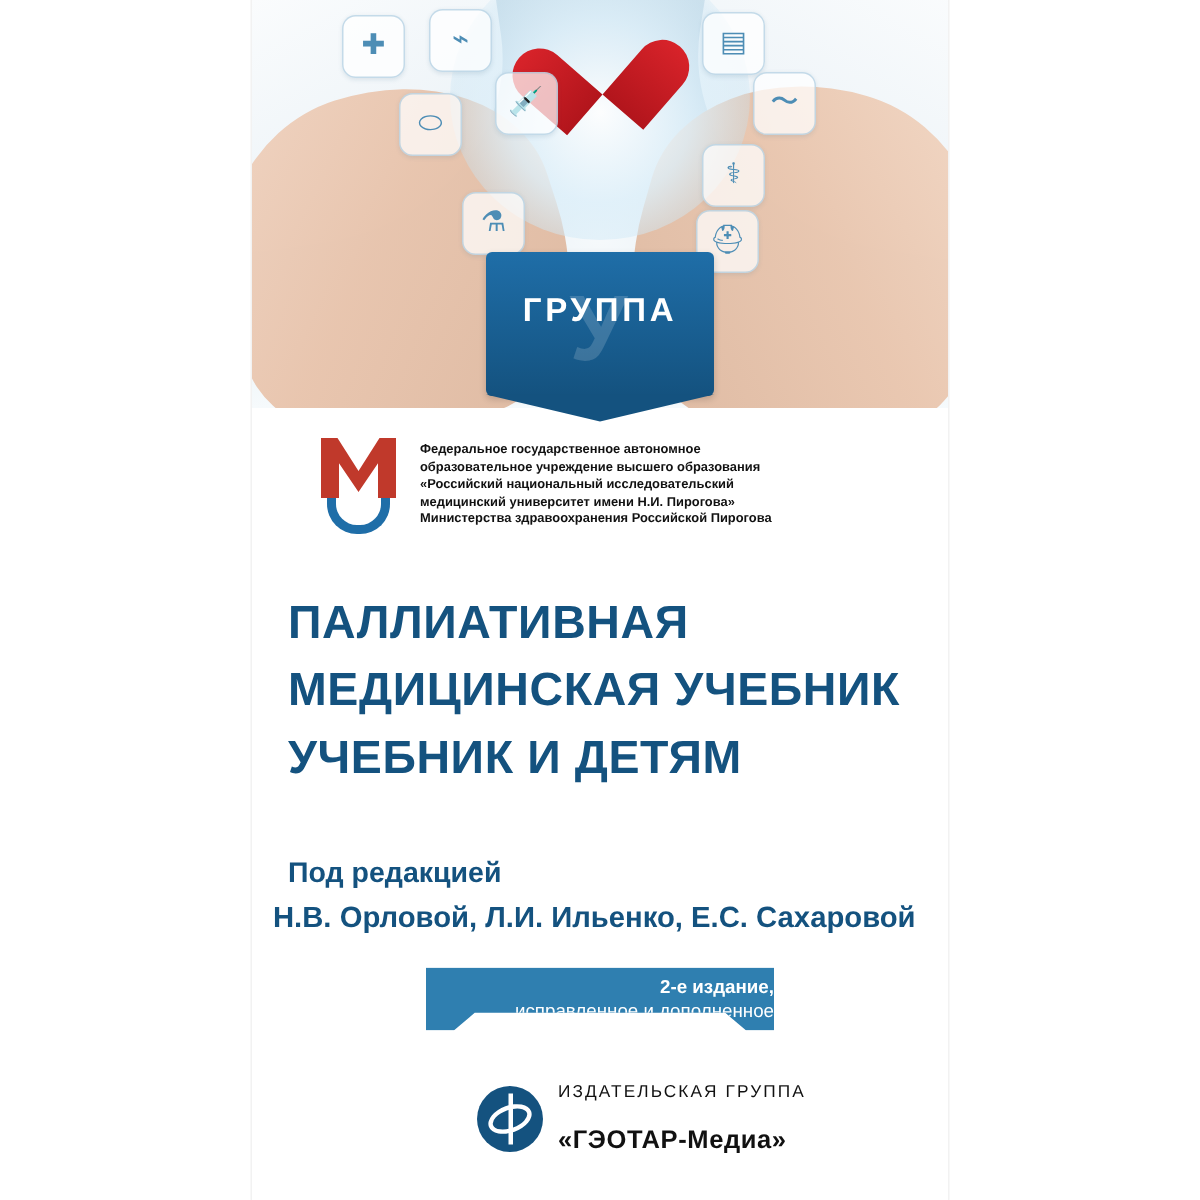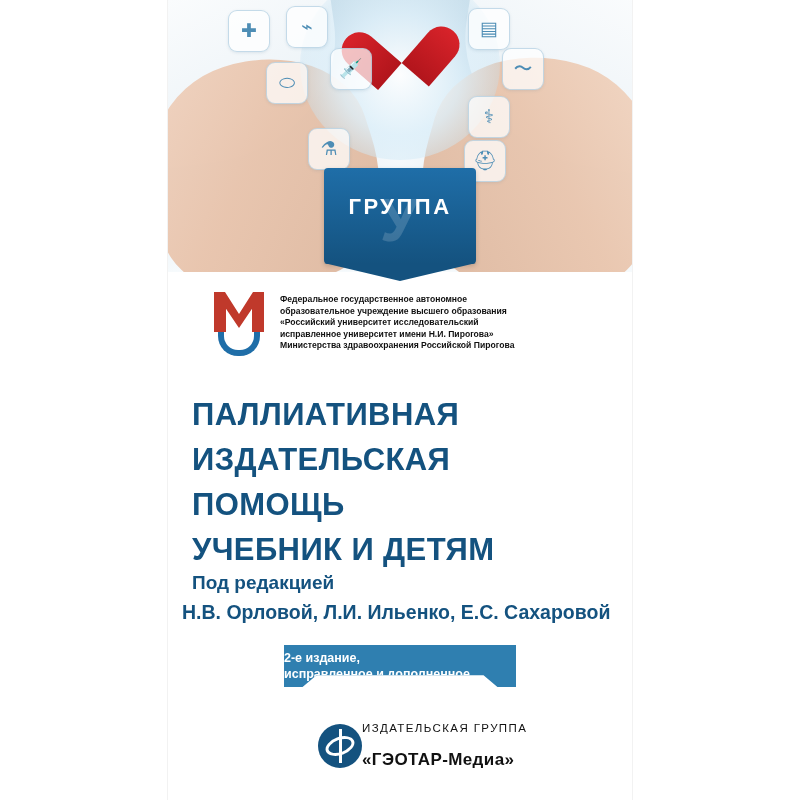--- a/index.html
+++ b/index.html
@@ -256,38 +256,39 @@
 
   
   .ribbon {
     position: absolute;
     left: 116px;
     top: 645px;
     width: 232px;
     height: 42px;
     background: #2f7fb0;
     color: #ffffff;
-    text-align: left;
+    text-align: right;
     font-size: 12.5px;
     line-height: 16px;
     padding-top: 5px;
     box-sizing: border-box;
     clip-path: polygon(0 0, 100% 0, 100% 100%, 92% 100%, 86% 72%, 14% 72%, 8% 100%, 0 100%);
   }
   .ribbon .r1 { font-weight: bold; }
-  .ribbon .r2 { font-weight: bold; }
+  .ribbon .r2 { font-weight: normal; }
 
   
   .publisher {
     position: absolute;
     left: 150px;
     top: 722px;
     width: 260px;
     display: flex;
     align-items: center;
+    gap: 10px;
   }
   .pub-logo {
     width: 44px;
     height: 44px;
     border-radius: 50%;
     background: #14527f;
     position: relative;
     flex: 0 0 44px;
   }
   .pub-logo:before {
@@ -347,29 +348,29 @@
     </div>
 
     <div class="univ">
       <div class="univ-logo">
         <div class="m"></div>
         <div class="u"></div>
       </div>
       <div class="univ-text">
         <div>Федеральное государственное автономное</div>
         <div>образовательное учреждение высшего образования</div>
-        <div>«Российский университет исследовательский</div>
-        <div>исправленное университет имени Н.И. Пирогова»</div>
+        <div>«Российский национальный исследовательский</div>
+        <div>медицинский университет имени Н.И. Пирогова»</div>
         <div>Министерства здравоохранения Российской Пирогова</div>
       </div>
     </div>
 
     <div class="title">
       <div>ПАЛЛИАТИВНАЯ</div>
-      <div>ИЗДАТЕЛЬСКАЯ ПОМОЩЬ</div>
+      <div>МЕДИЦИНСКАЯ УЧЕБНИК</div>
       <div>УЧЕБНИК И ДЕТЯМ</div>
     </div>
 
     <div class="editors-label">Под редакцией</div>
     <div class="editors-names">Н.В. Орловой, Л.И. Ильенко, Е.С. Сахаровой</div>
 
     <div class="ribbon">
       <div class="r1">2-е издание,</div>
       <div class="r2">исправленное и дополненное</div>
     </div>

